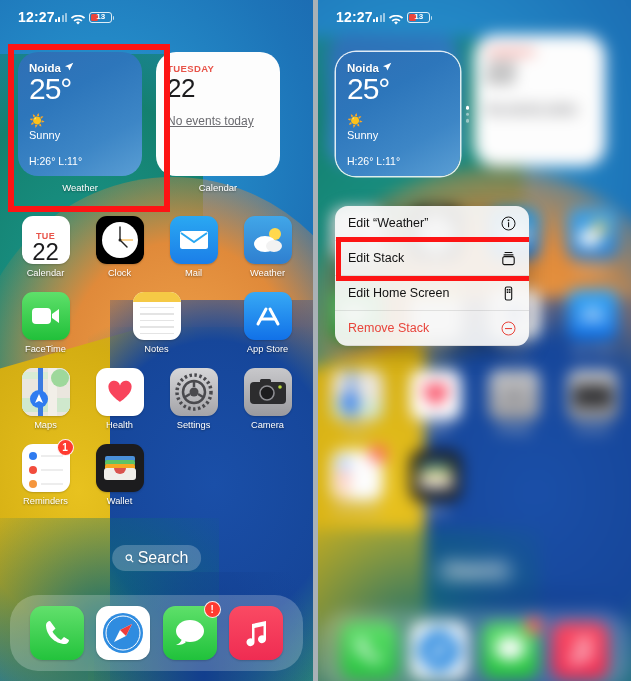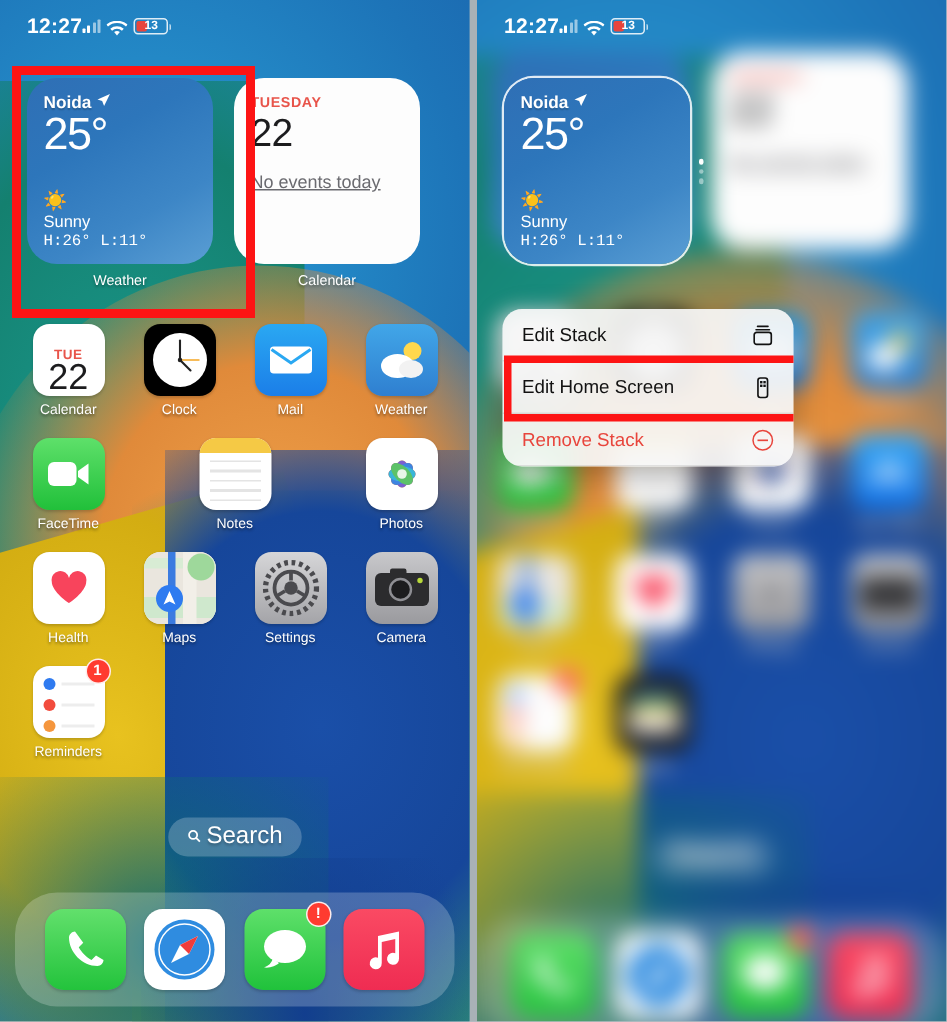--- a/index.html
+++ b/index.html
@@ -75,21 +75,21 @@
 
   .w-weather{ background:linear-gradient(150deg,#2f6fb5 0%,#2d76bb 35%,#3d86c6 70%,#5a9ed4 100%);
     padding:10px 11px; color:#fff; }
   .w-city{ font-size:11.5px; font-weight:bold; display:flex; align-items:center; gap:3px;
     text-shadow:0 1px 1px rgba(0,0,0,.2);}
   .w-temp{ font-size:30px; font-weight:300; line-height:1.05; margin-top:-1px;
     letter-spacing:-1px; }
   .w-bottom{ position:absolute; left:11px; bottom:9px; }
   .w-sun{ font-size:13px; line-height:1; margin-bottom:2px; }
   .w-cond{ font-size:11px; font-weight:500; }
-  .w-hl{ font-size:10.5px; font-weight:500; margin-top:1px;font-family:Liberation Mono, monospace; }
+  .w-hl{ font-size:10.5px; font-weight:500; margin-top:14px; }
 
   .w-cal{ background:#fdfdfd; padding:11px 11px; }
   .c-day{ font-size:9.5px; font-weight:bold; color:#e8544a; letter-spacing:.4px; }
   .c-date{ font-size:26px; color:#1c1c1e; font-weight:400; line-height:1.12; letter-spacing:-.5px;}
   .c-ev{ position:absolute; left:11px; top:62px; font-size:12px; color:#6b6b70;text-decoration:underline; }
 
   .wsel{ box-shadow:0 0 0 1.5px rgba(255,255,255,.85); }
   .dots{ position:absolute; right:-9px; top:50%; transform:translateY(-50%);
     display:flex; flex-direction:column; gap:3px; z-index:12;}
   .dots i{ width:3.5px; height:3.5px; border-radius:50%; background:rgba(255,255,255,.45); display:block;}
@@ -319,69 +319,63 @@
                 <div class="ln"></div>
                 <div class="ln"></div>
                 <div class="ln"></div>
                 <div class="ln"></div>
               </div>
             </div>
           <div class="alabel">Notes</div>
           </div>
         <div class="app">
             <div class="icwrap">
-              <div class="ic i-photos">
-          <svg width="38" height="38" viewBox="0 0 38 38">
-                  <g transform="translate(19,19)">
-            <ellipse rx="5" ry="9" fill="#f5c842" transform="rotate(0)"></ellipse>
-            <ellipse rx="5" ry="9" fill="#f07f3c" transform="rotate(45)"></ellipse>
-            <ellipse rx="5" ry="9" fill="#e8474c" transform="rotate(90)"></ellipse>
-            <ellipse rx="5" ry="9" fill="#c94ca8" transform="rotate(135)"></ellipse>
-            <ellipse rx="5" ry="9" fill="#7c5ed0" transform="rotate(180)"></ellipse>
-            <ellipse rx="5" ry="9" fill="#3f84e0" transform="rotate(225)"></ellipse>
-            <ellipse rx="5" ry="9" fill="#39b5d8" transform="rotate(270)"></ellipse>
-            <ellipse rx="5" ry="9" fill="#5cc268" transform="rotate(315)"></ellipse>
-            <circle r="3.2" fill="#fff" opacity=".85"></circle>
+              <div class="ic i-as">
+          <svg width="30" height="28" viewBox="0 0 30 28">
+                  <g stroke="#fff" stroke-width="3" stroke-linecap="round" fill="none">
+                    <path d="M5 22 13 7"></path>
+                    <path d="M25 22 17 7"></path>
+                    <path d="M8 17h14"></path>
                   </g>
                 </svg>
               </div>
             </div>
-          <div class="alabel">Photos</div>
+          <div class="alabel">App Store</div>
           </div>
       </div>
 
       <div class="row">
-        <div class="app">
-            <div class="icwrap">
-              <div class="ic i-health">
-          <svg width="26" height="24" viewBox="0 0 26 24">
-                  <path d="M13 22S1.5 14.5 1.5 7.6A5.8 5.8 0 0 1 13 5.4 5.8 5.8 0 0 1 24.5 7.6C24.5 14.5 13 22 13 22z" fill="#f8445c"></path>
-                </svg>
-              </div>
-            </div>
-          <div class="alabel">Health</div>
-          </div>
         <div class="app">
             <div class="icwrap">
               <div class="ic i-maps">
           <svg width="48" height="48" viewBox="0 0 48 48">
                   <rect width="48" height="48" fill="#eae6de"></rect>
             <path d="M0 4h48v7H0z" fill="#d8ecd4"></path>
                   <path d="M0 30h48v14H0z" fill="#cfe8cd"></path>
             <path d="M26 0h9v48h-9z" fill="#f2efe8"></path>
             <path d="M16 0h5v48h-5z" fill="#3b7be0"></path>
             <circle cx="38" cy="10" r="9" fill="#9ed89b"></circle>
             <circle cx="17" cy="31" r="9" fill="#2f7bf0"></circle>
             <path d="M17 26l4 9-4-2-4 2z" fill="#fff"></path>
                 </svg></div>
             </div>
           <div class="alabel">Maps</div>
           </div>
         <div class="app">
             <div class="icwrap">
+              <div class="ic i-health">
+          <svg width="26" height="24" viewBox="0 0 26 24">
+                  <path d="M13 22S1.5 14.5 1.5 7.6A5.8 5.8 0 0 1 13 5.4 5.8 5.8 0 0 1 24.5 7.6C24.5 14.5 13 22 13 22z" fill="#f8445c"></path>
+                </svg>
+              </div>
+            </div>
+          <div class="alabel">Health</div>
+          </div>
+        <div class="app">
+            <div class="icwrap">
               <div class="ic i-settings">
           <svg width="38" height="38" viewBox="0 0 38 38">
                   <circle cx="19" cy="19" r="17" fill="none" stroke="#4a4a4e" stroke-width="3.5" stroke-dasharray="2.5 2.5"></circle>
                   <circle cx="19" cy="19" r="11" fill="none" stroke="#4a4a4e" stroke-width="2.5"></circle>
                   <circle cx="19" cy="19" r="4.5" fill="#4a4a4e"></circle>
                   <g stroke="#4a4a4e" stroke-width="2.5">
                     <line x1="19" y1="8" x2="19" y2="14"></line>
                     <line x1="28" y1="24" x2="23" y2="21"></line>
                     <line x1="10" y1="24" x2="15" y2="21"></line>
                   </g>
@@ -418,20 +412,34 @@
                   <b style="background:#f24c3d"></b>
                   <s></s>
                 </div>
             <div class="r">
                   <b style="background:#f5963d"></b>
                   <s></s>
                 </div>
               </div>
             </div>
           <div class="alabel">Reminders</div>
+          </div>
+        <div class="app">
+            <div class="icwrap">
+              <div class="ic i-wallet">
+          <svg width="34" height="28" viewBox="0 0 34 28">
+                  <rect x="2" y="1" width="30" height="6" rx="2" fill="#4a90d9"></rect>
+                  <rect x="2" y="5" width="30" height="6" rx="2" fill="#5cc268"></rect>
+                  <rect x="2" y="9" width="30" height="6" rx="2" fill="#f5a623"></rect>
+                  <rect x="1" y="13" width="32" height="12" rx="3" fill="#f0eeea"></rect>
+                  <path d="M11 13h12a3 3 0 0 1-12 0z" fill="#d9534f"></path>
+                </svg>
+              </div>
+            </div>
+          <div class="alabel">Wallet</div>
           </div>
         <div class="app" style="visibility:hidden"></div>
         <div class="app" style="visibility:hidden"></div>
       </div>
     </div>
 
     <div class="search">
       <span>
         <svg width="9" height="9" viewBox="0 0 10 10">
             <circle cx="4" cy="4" r="3" fill="none" stroke="#fff" stroke-width="1.3"></circle>
@@ -779,20 +787,30 @@
       </div>
       <div class="dots">
         <i class="on"></i>
           <i></i>
           <i></i>
       </div>
     </div>
 
     <div class="ctxmenu">
       <div class="mi">
+        <span>Edit “Weather”</span>
+        <span class="glyph">
+          <svg width="15" height="15" viewBox="0 0 15 15">
+              <circle cx="7.5" cy="7.5" r="6.5" fill="none" stroke="#121212" stroke-width="1"></circle>
+              <circle cx="7.5" cy="4.3" r=".9" fill="#121212"></circle>
+              <rect x="7" y="6.2" width="1.1" height="5" fill="#121212"></rect>
+            </svg>
+        </span>
+      </div>
+      <div class="mi">
         <span>Edit Stack</span>
         <span class="glyph">
           <svg width="15" height="15" viewBox="0 0 15 15">
               <rect x="3.5" y="1" width="8" height="1.1" rx=".5" fill="#121212"></rect>
               <rect x="2.5" y="3.3" width="10" height="1.1" rx=".5" fill="#121212"></rect>
               <rect x="1.8" y="5.6" width="11.4" height="8" rx="1.6" fill="none" stroke="#121212" stroke-width="1.1"></rect>
             </svg>
         </span>
       </div>
       <div class="mi">

